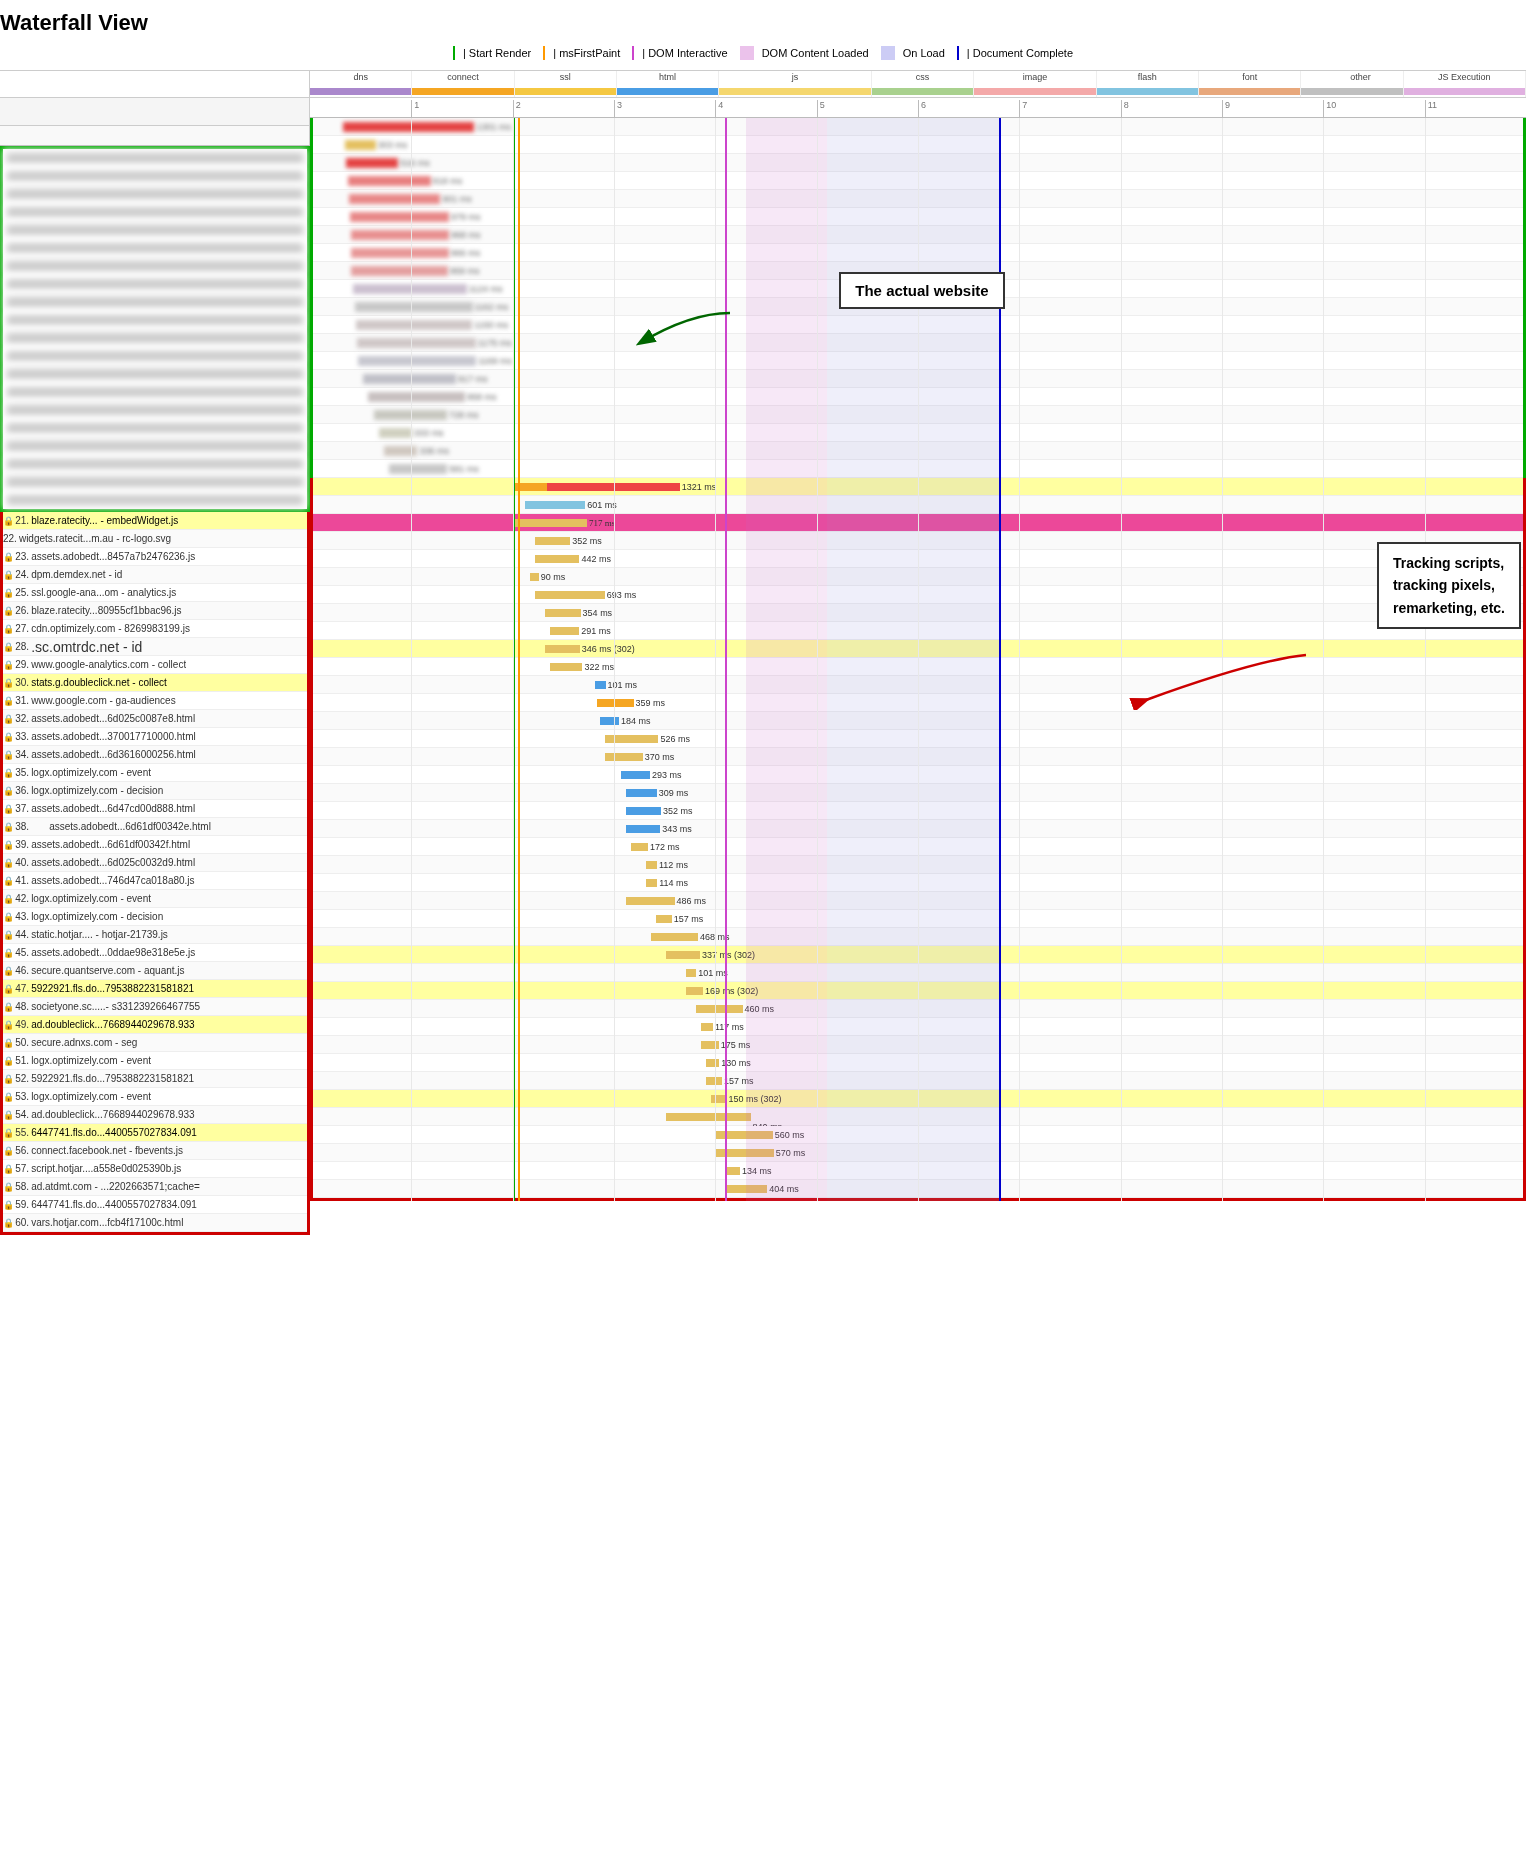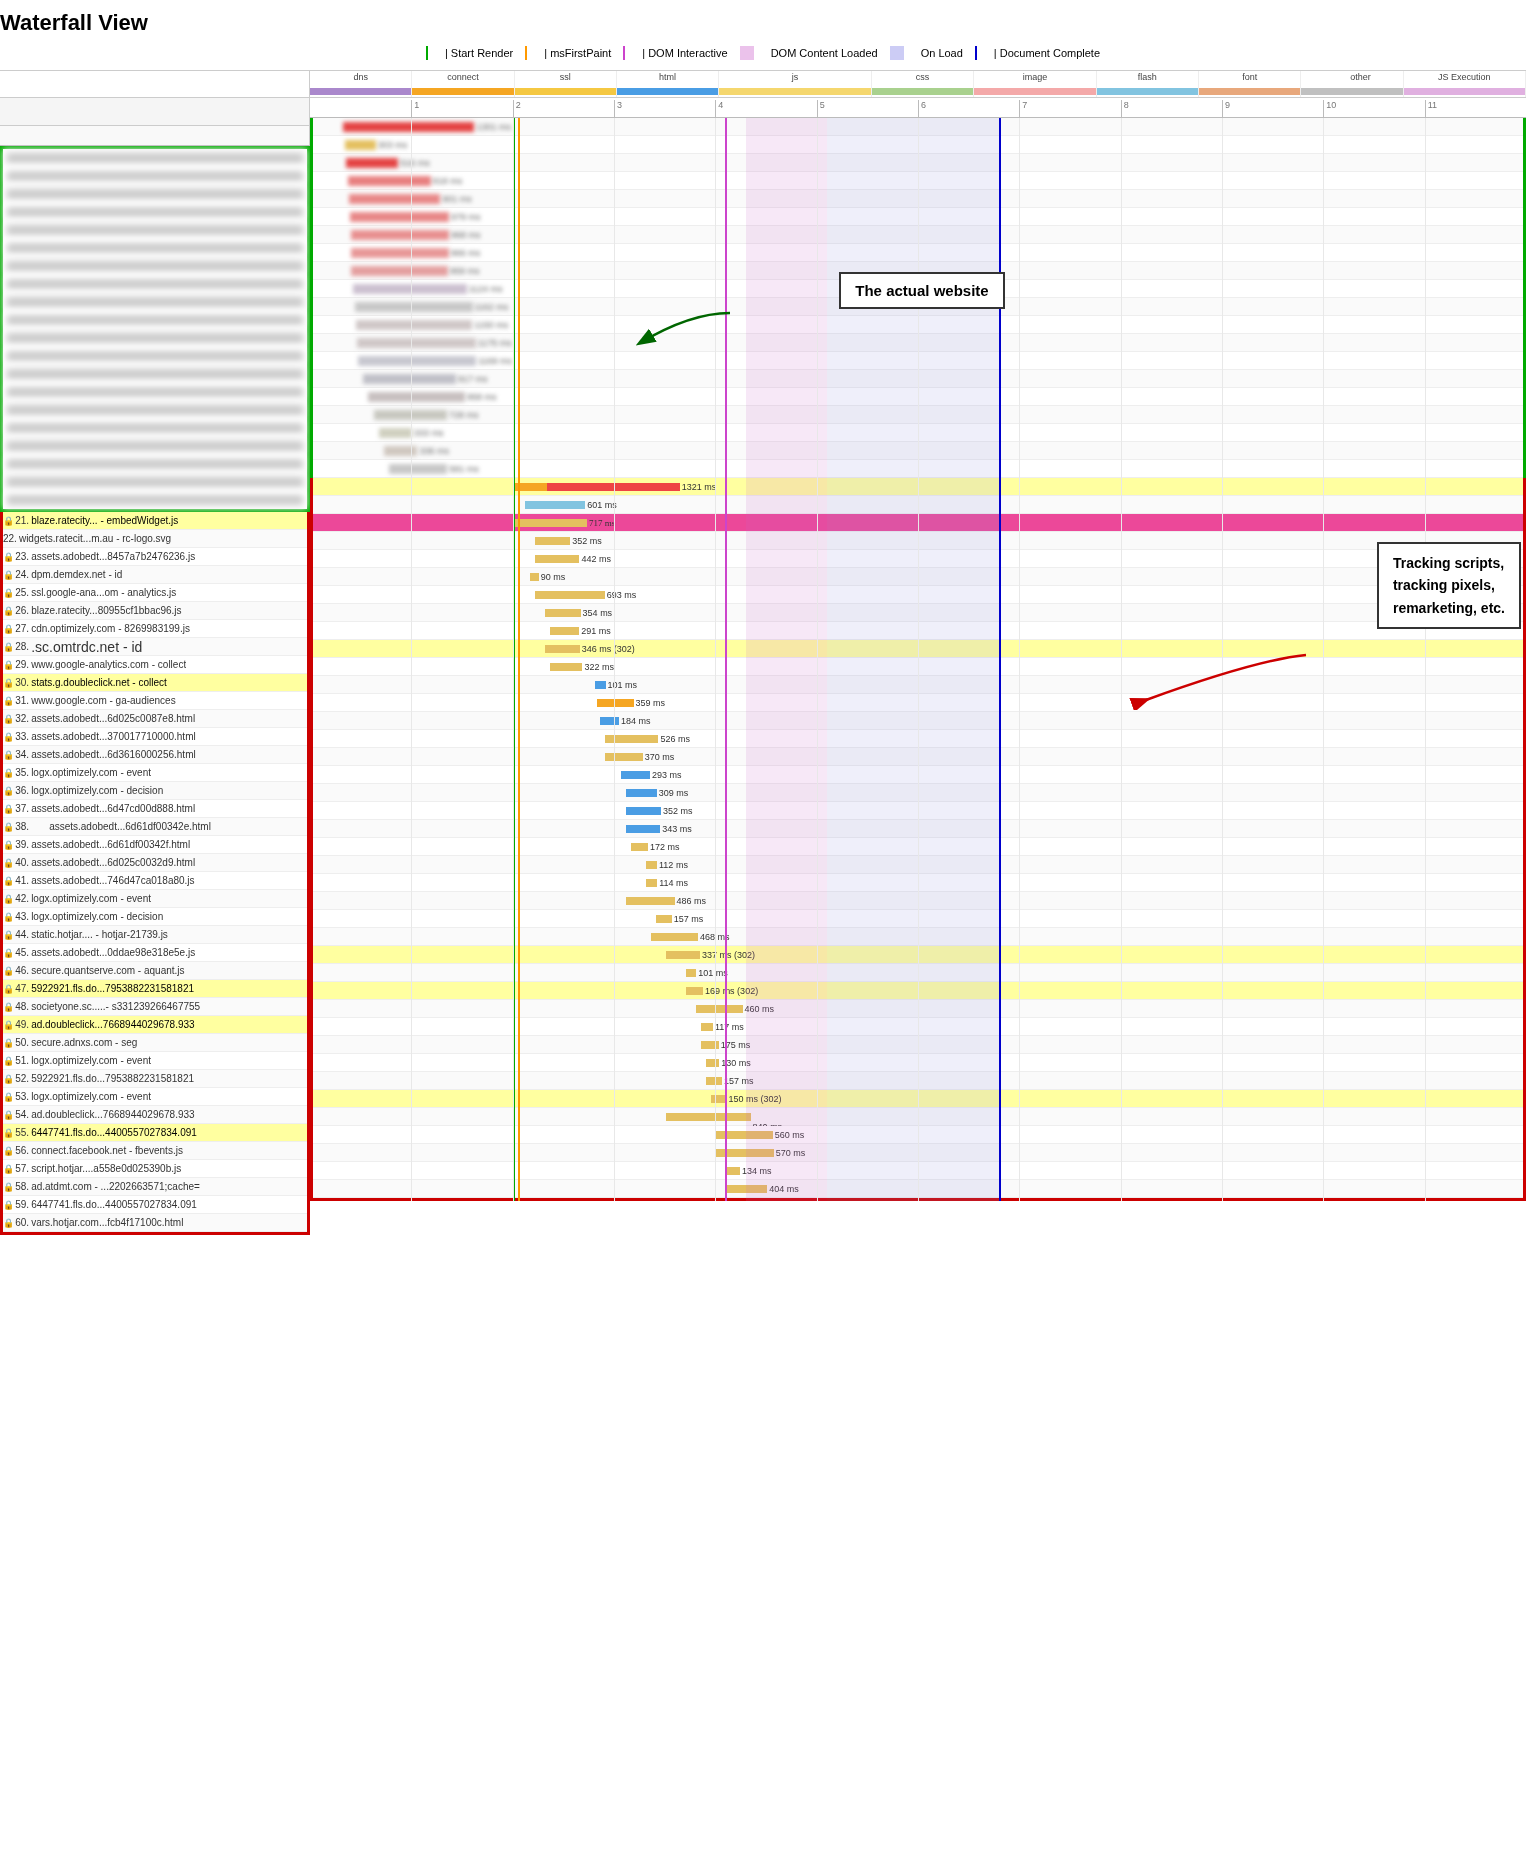--- a/index.html
+++ b/index.html
@@ -6,21 +6,21 @@
     body { font-family: Arial, sans-serif; background: #fff; font-size: 11px; }
 
     .page-container { width: 1526px; background: #fff; padding: 10px 0; }
 
     h1 { text-align: left; font-size: 22px; font-weight: bold; margin-bottom: 10px; color: #000; }
 
     .legend-bar {
       display: flex; justify-content: center; align-items: center;
       gap: 12px; margin-bottom: 10px; flex-wrap: wrap; font-size: 11px;
     }
-    .legend-item { display: flex; align-items: center; gap: 15px; }
+    .legend-item { display: flex; align-items: center; gap: 6px; }
   </style>
 </head>
 <body>
 
 <div class="page-container">
   <h1>Waterfall View</h1>
 
   <div class="legend-bar">
     <div class="legend-item">
       <div style="width:2px;height:14px;background:#00aa00;display:inline-block;margin-right:2px;"></div>

